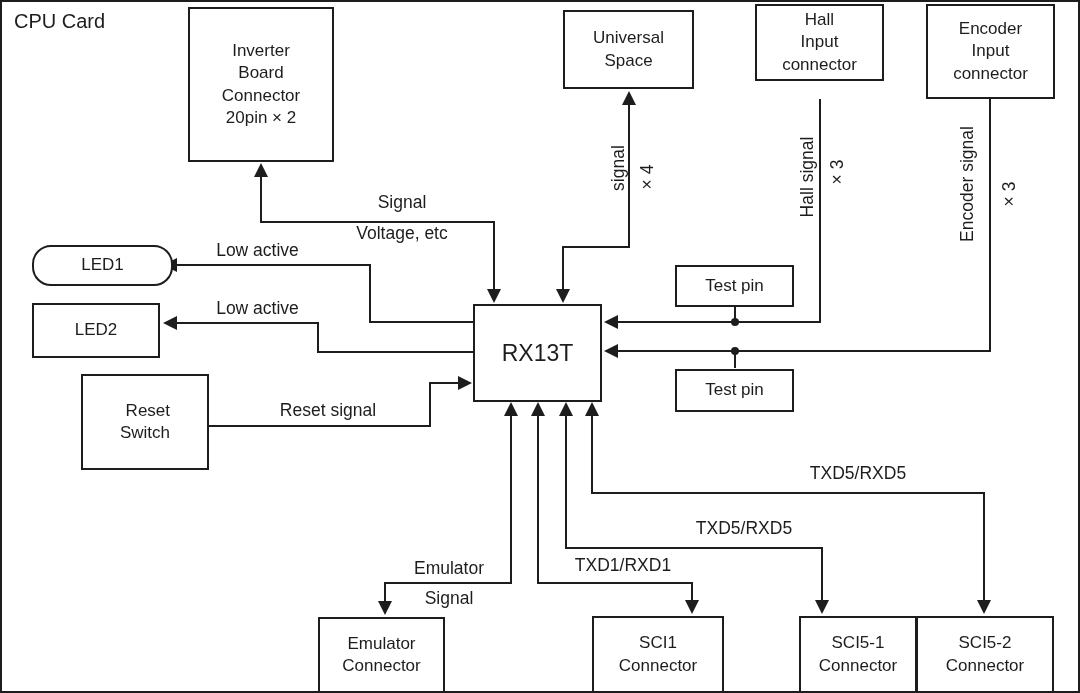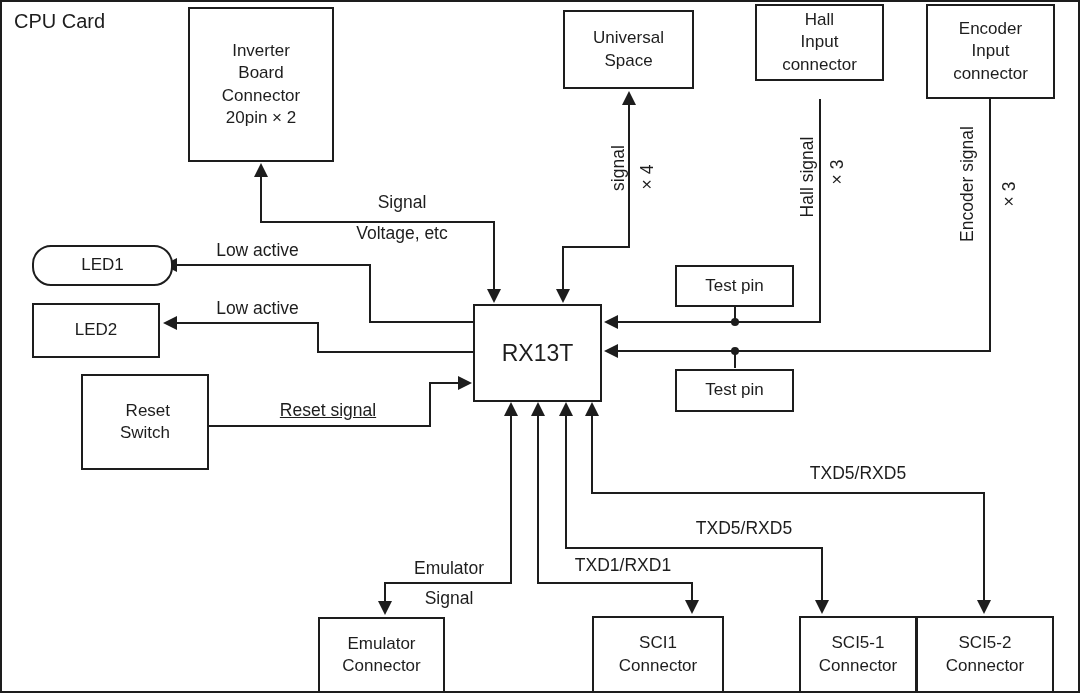--- a/index.html
+++ b/index.html
@@ -131,20 +131,20 @@
 Connector</div>
   <div class="box" style="left:753px;top:614px;width:118px;height:77px;margin-left:44px;">SCI5-1
 Connector</div>
   <div class="box" style="left:914px;top:614px;width:138px;height:77px;">SCI5-2
 Connector</div>
 
   <div class="lbl" style="left:340px;top:190px;width:120px;">Signal</div>
   <div class="lbl" style="left:330px;top:221px;width:140px;">Voltage, etc</div>
   <div class="lbl" style="left:193px;top:238px;width:125px;">Low active</div>
   <div class="lbl" style="left:193px;top:296px;width:125px;">Low active</div>
-  <div class="lbl" style="left:256px;top:398px;width:140px;text-decoration:underline;">Reset signal</div>
+  <div class="lbl" style="left:256px;top:398px;width:140px;">Reset signal</div>
   <div class="lbl" style="left:387px;top:556px;width:120px;">Emulator</div>
   <div class="lbl" style="left:387px;top:586px;width:120px;">Signal</div>
   <div class="lbl" style="left:551px;top:553px;width:140px;">TXD1/RXD1</div>
   <div class="lbl" style="left:672px;top:516px;width:140px;">TXD5/RXD5</div>
   <div class="lbl" style="left:786px;top:461px;width:140px;">TXD5/RXD5</div>
 
 </div>
 
 </body></html>

